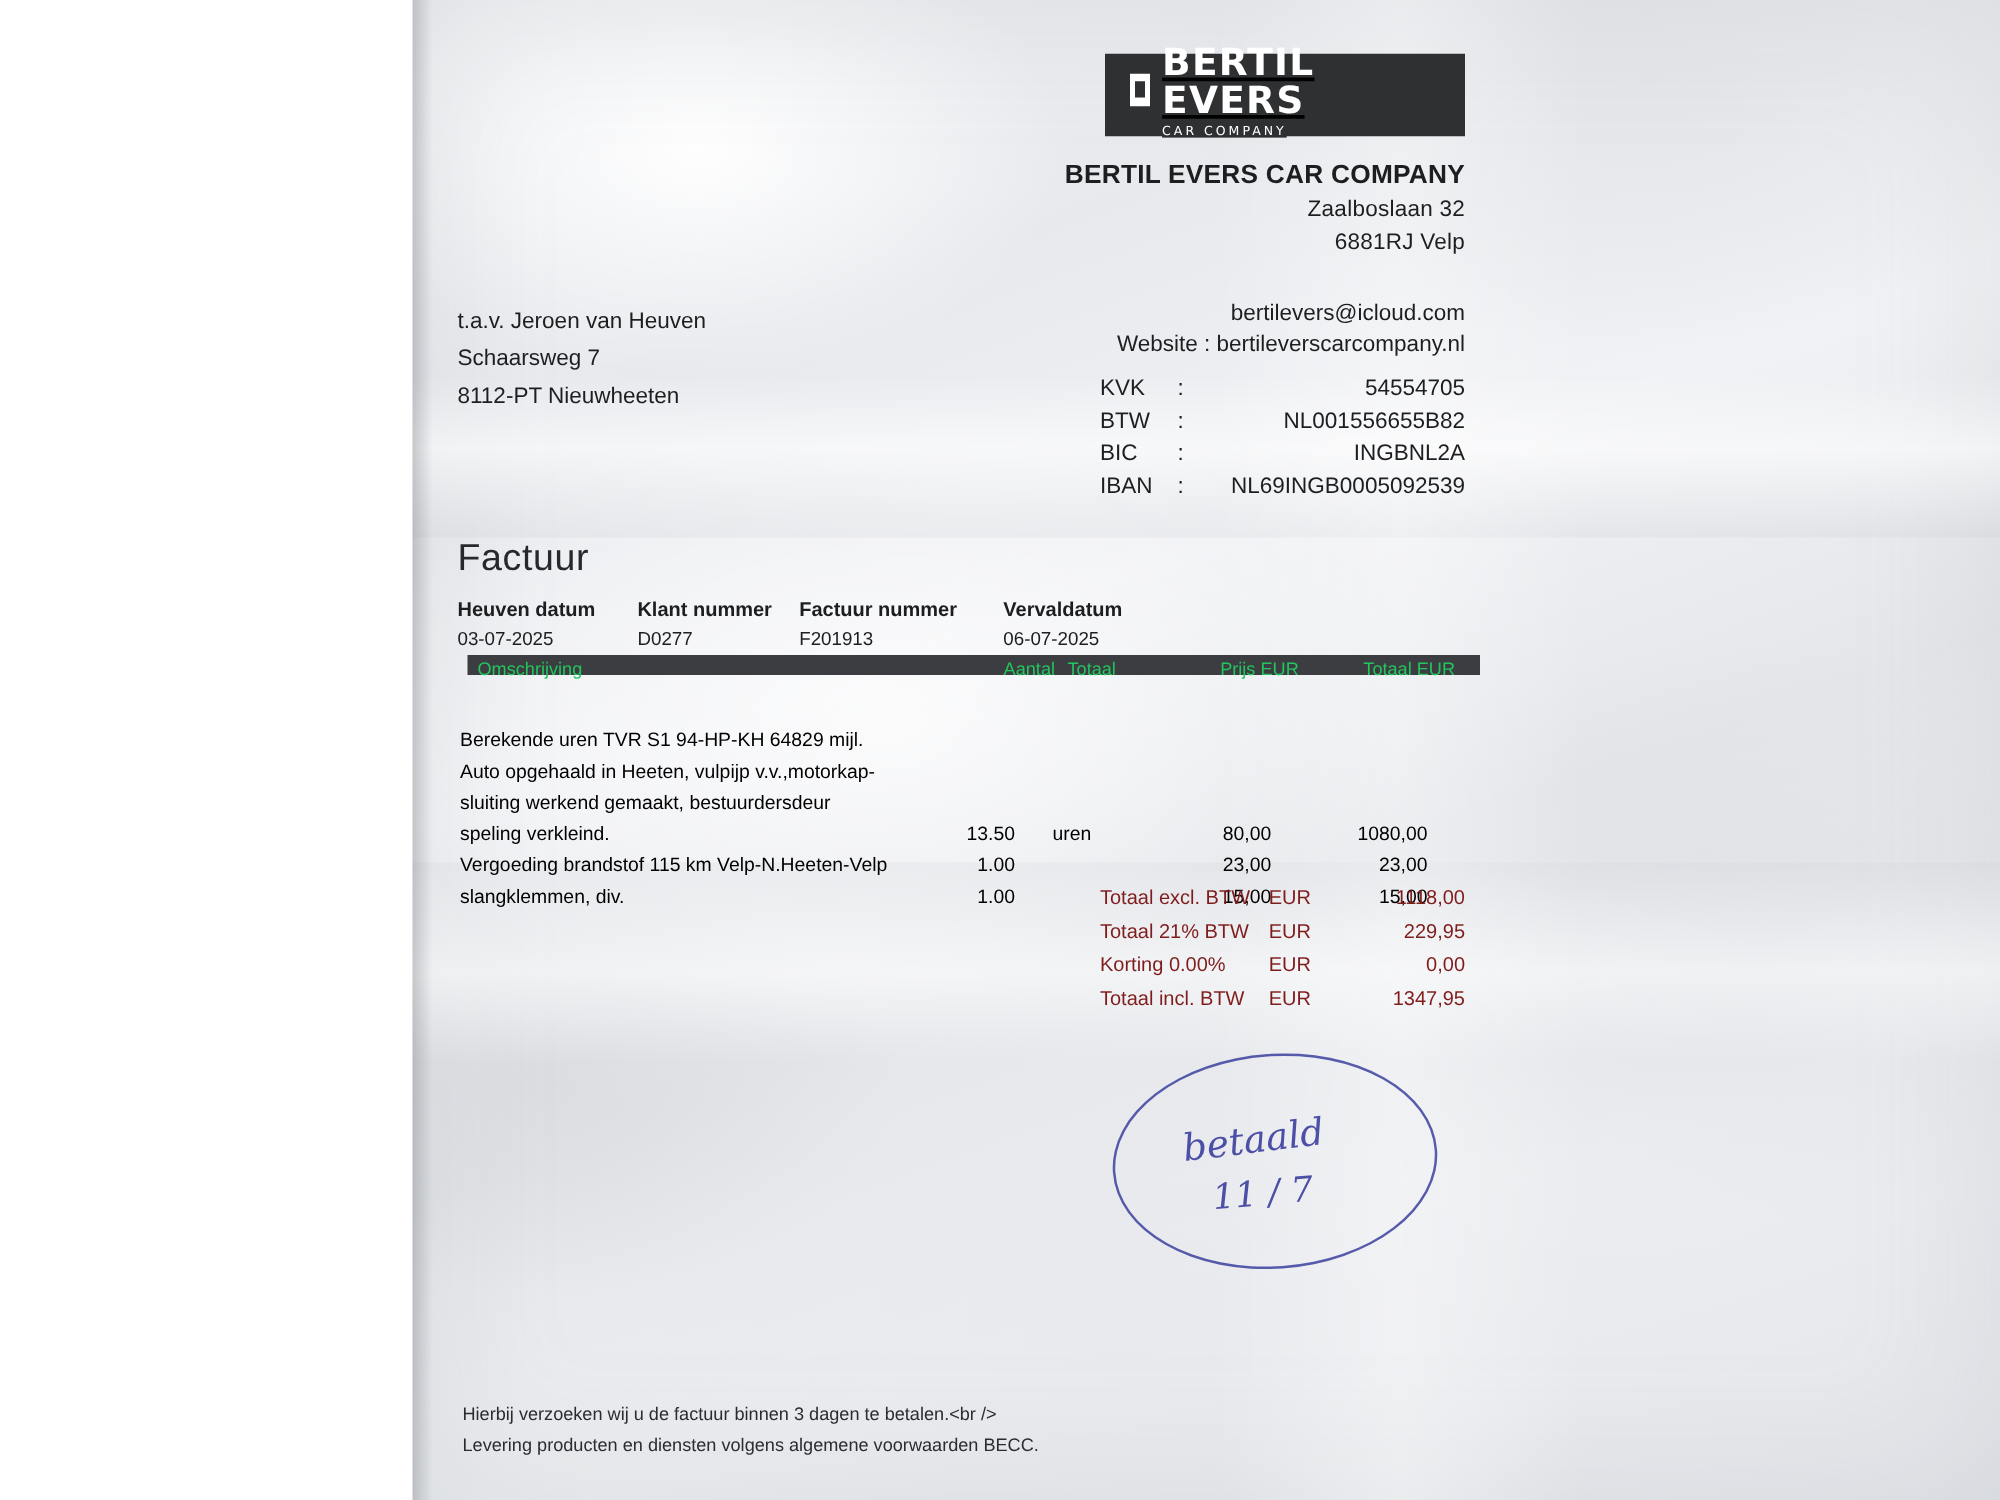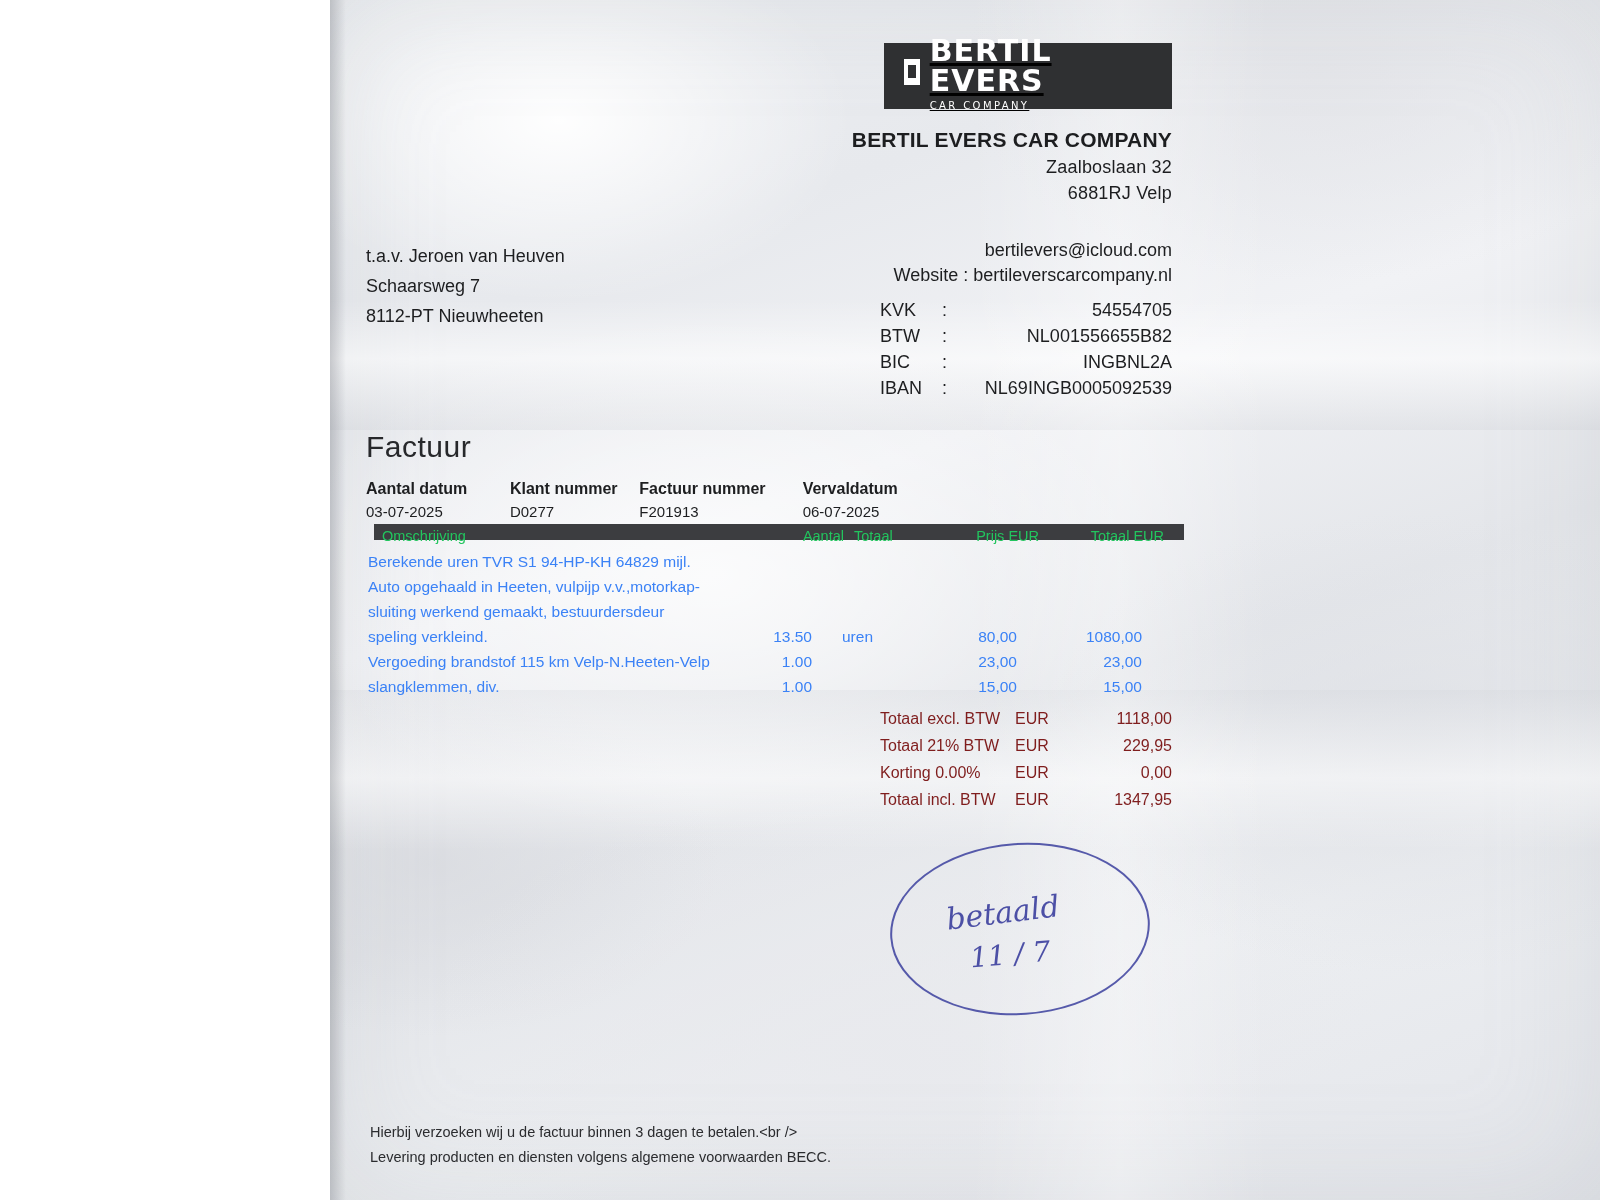--- a/index.html
+++ b/index.html
@@ -192,23 +192,23 @@
   }
   #table-head .cell { position: absolute; top: 4px; }
   .th-desc { left: 8px; }
   .th-aantal { left: 390px; width: 80px; text-align: right; }
   .th-eenheid { left: 480px; width: 80px; text-align: left; }
   .th-prijs { left: 580px; width: 85px; text-align: right; }
   .th-totaal { left: 690px; width: 100px; text-align: right; }
   #rows {
     position: absolute;
     left: 362px;
-    top: 553px;
+    top: 584px;
     width: 810px;
-    color: #3b82f6;
+    color: #000000;
   }
   .row {
     position: relative;
     height: 25px;
     font-size: 15.5px;
   }
   .row .desc { position: absolute; left: 6px; top: 0; }
   .row .aantal { position: absolute; left: 370px; width: 80px; text-align: right; }
   .row .eenheid { position: absolute; left: 480px; width: 80px; text-align: left; }
   .row .prijs { position: absolute; left: 570px; width: 85px; text-align: right; }
@@ -335,21 +335,21 @@
   <div id="addressee">
     <div class="addr-line">t.a.v. Jeroen van Heuven</div>
     <div class="addr-line">Schaarsweg 7</div>
     <div class="addr-line">8112-PT Nieuwheeten</div>
   </div>
 
   <div id="factuur-title">Factuur</div>
 
   <div id="meta">
     <div class="meta-col" id="meta-col-0">
-      <div class="meta-label">Aantal datum</div>
+      <div class="meta-label">Heuven datum</div>
       <div class="meta-value">03-07-2025</div>
     </div>
     <div class="meta-col" id="meta-col-1">
       <div class="meta-label">Klant nummer</div>
       <div class="meta-value">D0277</div>
     </div>
     <div class="meta-col" id="meta-col-2">
       <div class="meta-label">Factuur nummer</div>
       <div class="meta-value">F201913</div>
     </div>

